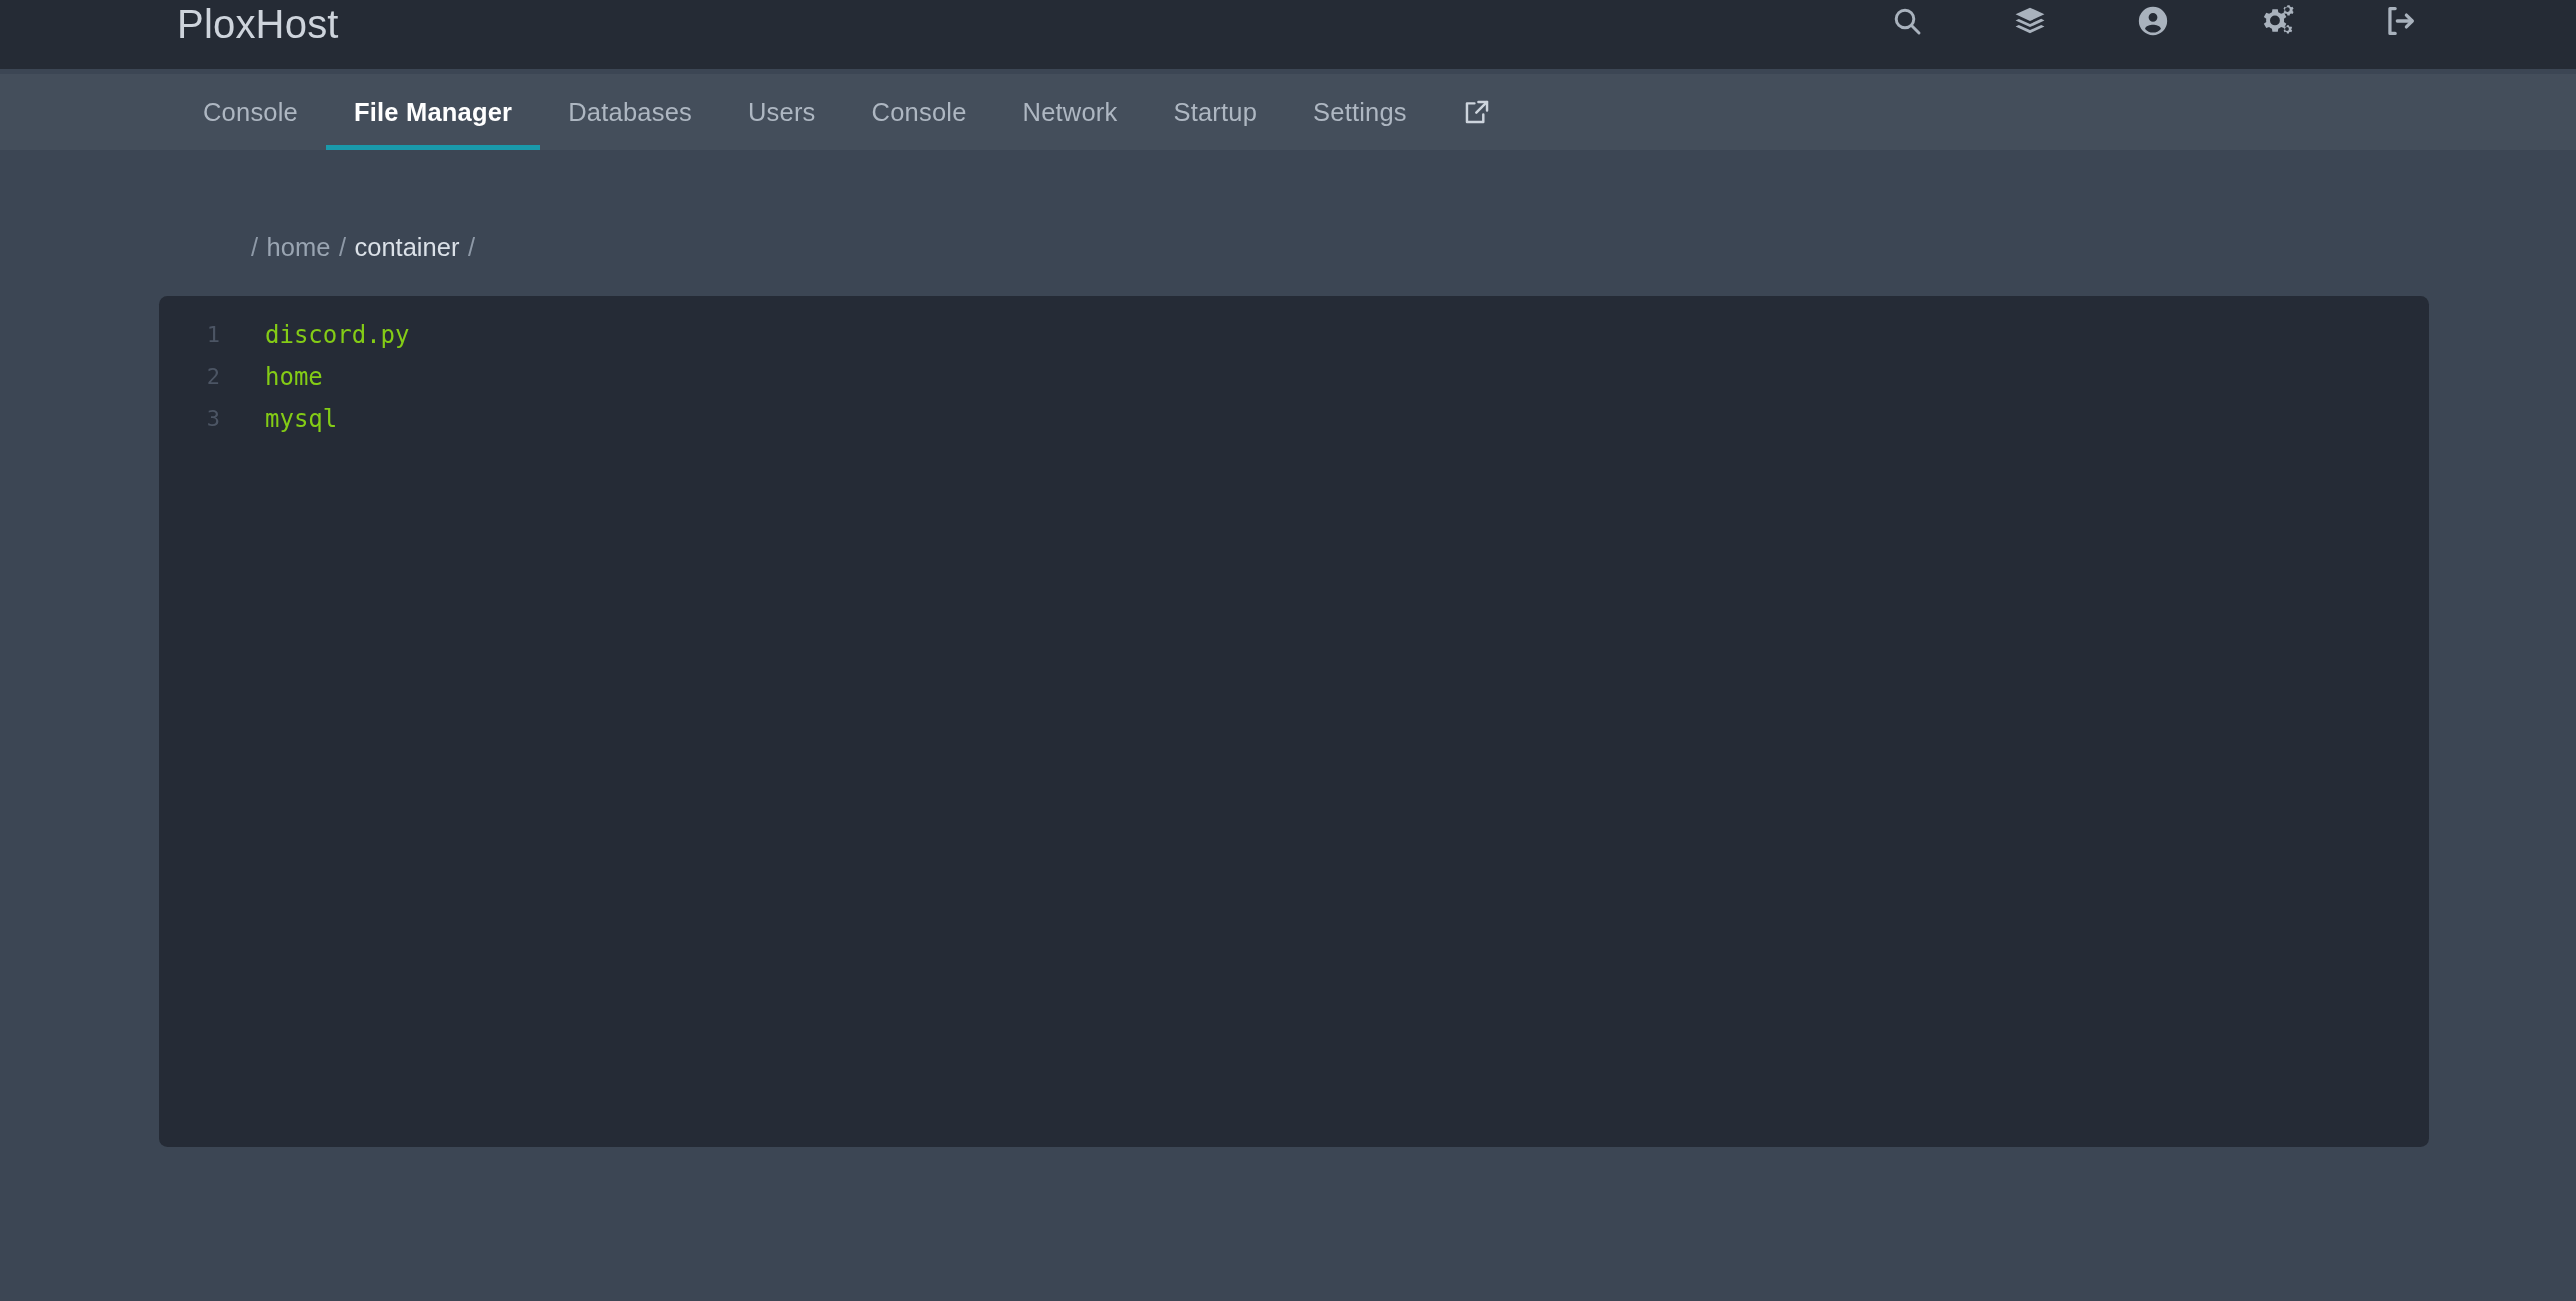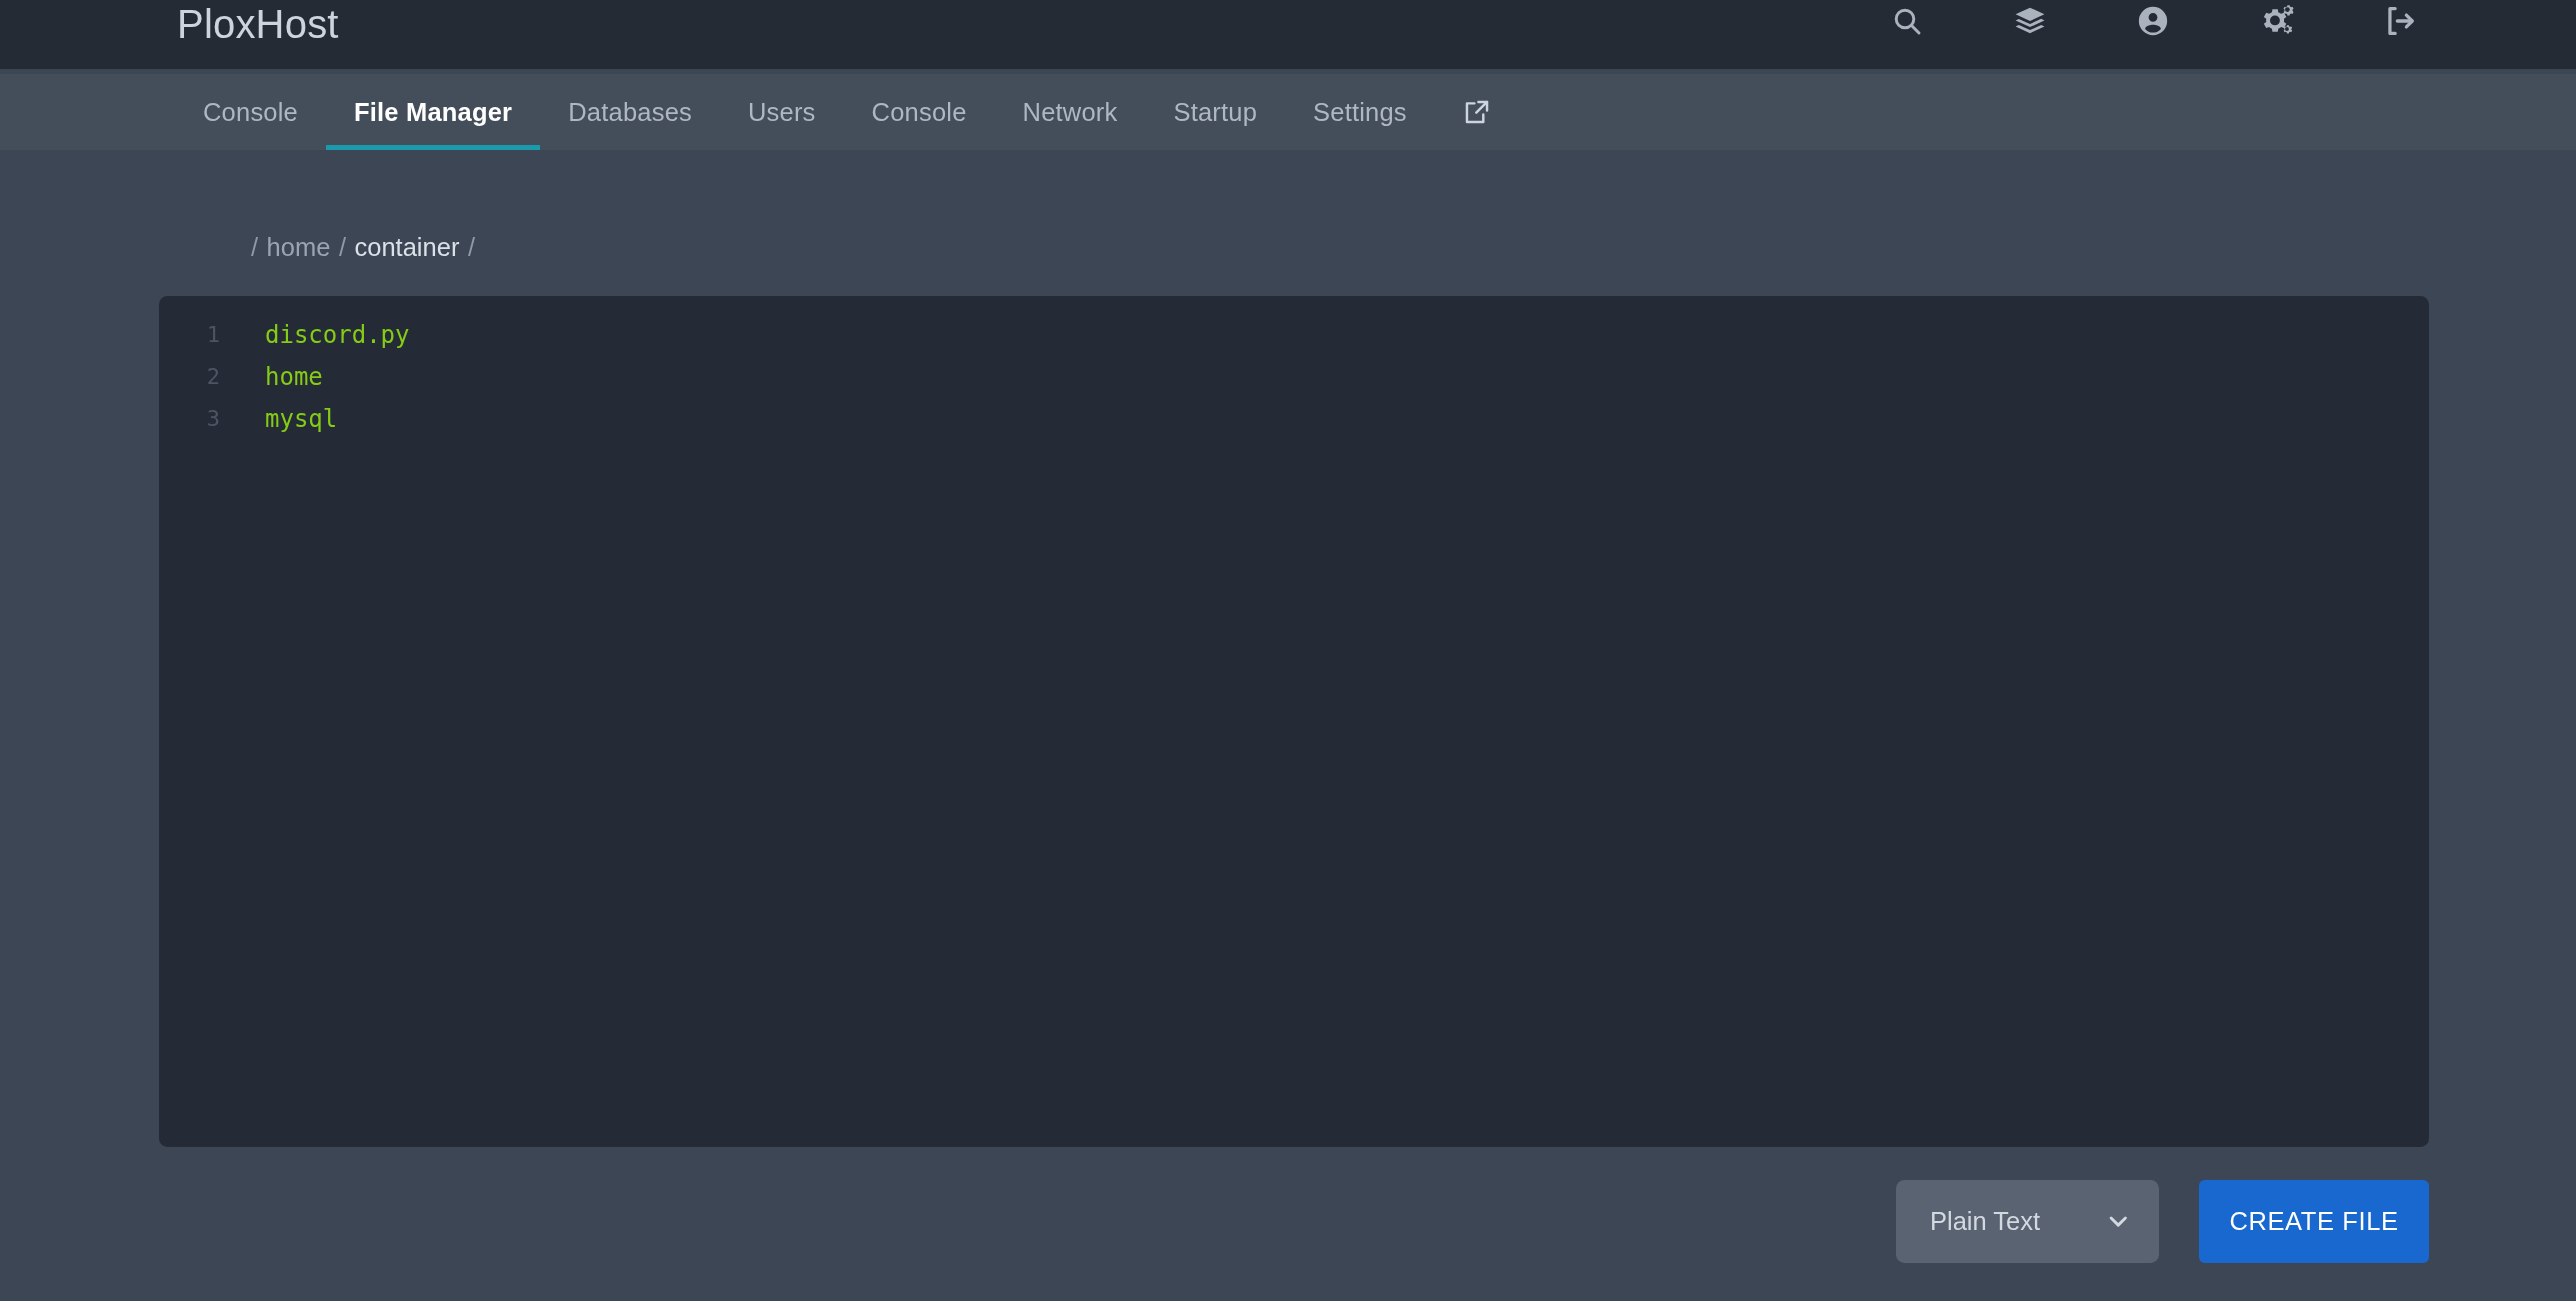--- a/index.html
+++ b/index.html
@@ -367,29 +367,15 @@
       </div>
 
       <div class="editor-line">
         <span class="line-no">3</span>
         <span class="line-code">mysql</span>
       </div>
 
     </div>
   </div>
 
-  <div class="actions">
-
-    <div class="lang-select">
-      <span class="lang-select-label">Plain Text</span>
-      <span class="lang-select-chevron">
-        <svg width="26.5" height="26.5" viewBox="0 0 24 24" fill="none" stroke="currentColor" stroke-width="2.6" stroke-linecap="round" stroke-linejoin="round">
-          <polyline points="5.5,9 12,15.5 18.5,9"></polyline>
-        </svg>
-      </span>
-    </div>
-
-    <button class="create-btn">CREATE FILE</button>
-
-  </div>
 
 </div>
 
 
 </body></html>

